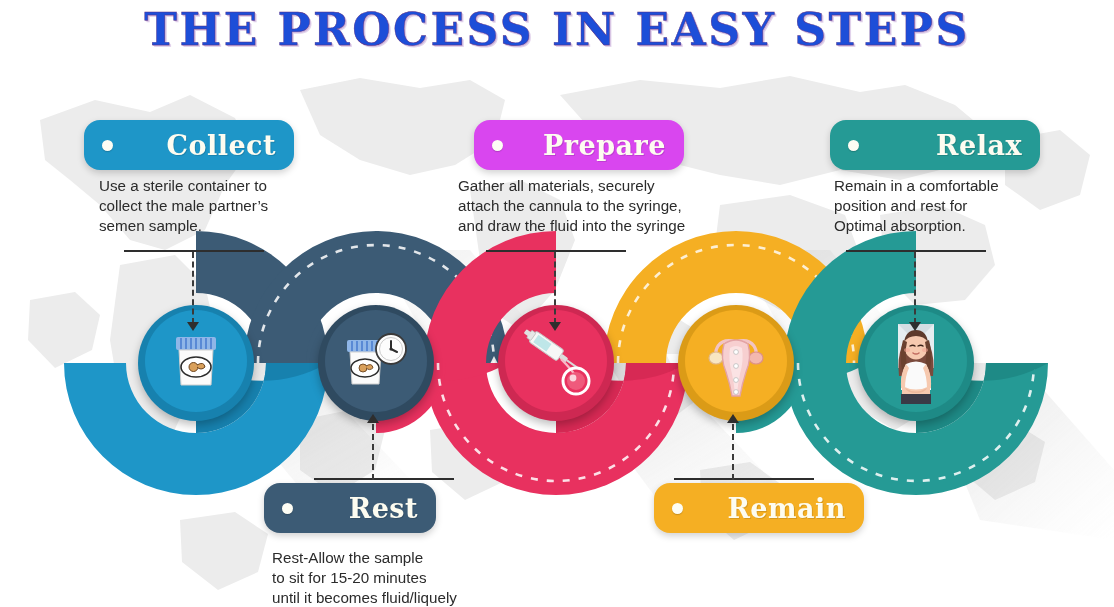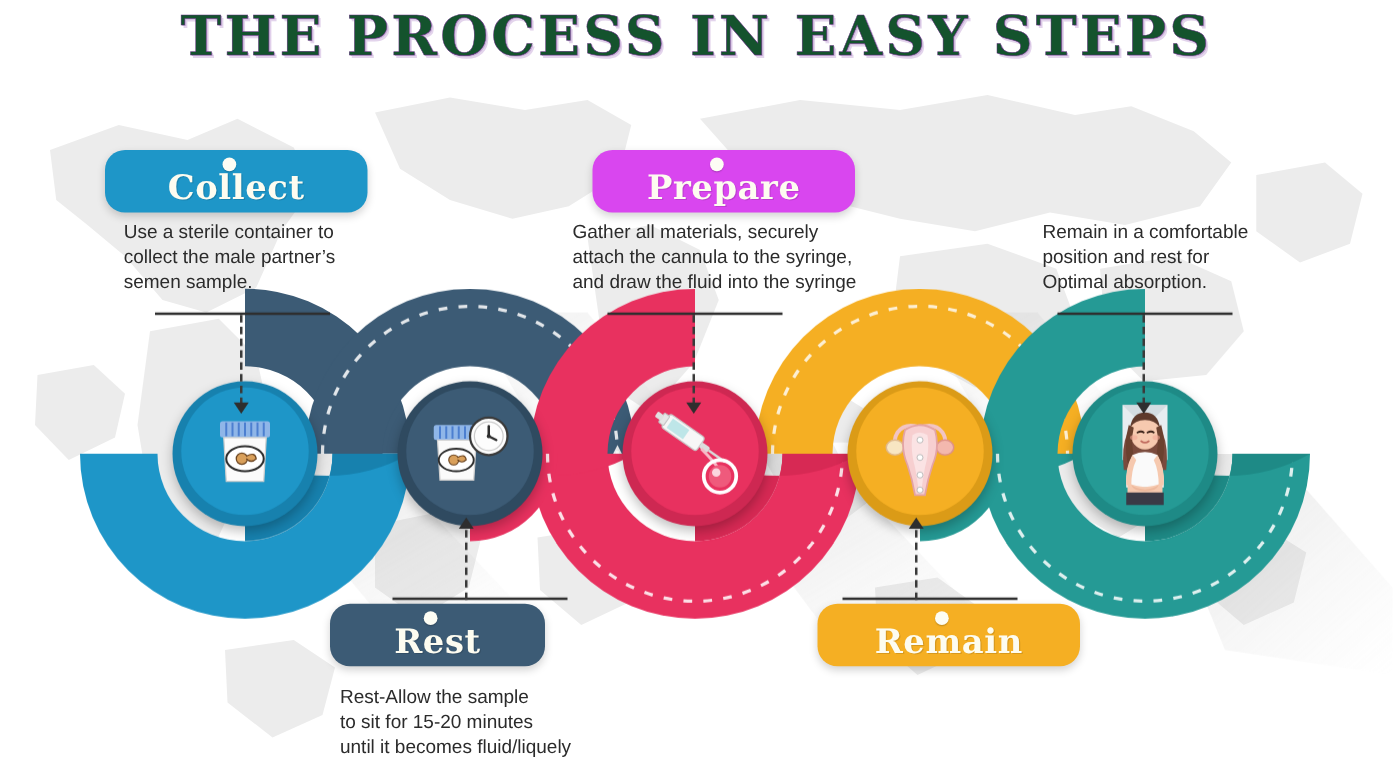--- a/index.html
+++ b/index.html
@@ -15,32 +15,32 @@
   .bgmap{position:absolute;left:0;top:0;width:1114px;height:607px;z-index:0;}
 
   
   .wave{position:absolute;left:0;top:0;width:1114px;height:607px;z-index:1;}
 
   
   .title{
     position:absolute;left:0;top:4px;width:1114px;text-align:center;z-index:6;
     font-family:"DejaVu Serif","Liberation Serif",serif;
     font-size:44px;font-weight:bold;letter-spacing:2.5px;
-    color:#14532d;
+    color:#1d4ed8;
     text-shadow:1px 1px 0 #c9b0d8, 2px 2px 0 #e3d4ec;
     -webkit-text-stroke:0.4px #5f2d7d;
     white-space:nowrap;
   }
 
   
   .pill{
     position:absolute;z-index:6;border-radius:16px;
-    display:flex;align-items:center;justify-content:center;
+    display:flex;align-items:center;justify-content:space-between;
     box-shadow:0 3px 7px rgba(0,0,0,0.18);
-    padding:0 18px;box-sizing:border-box;flex-direction:column;
+    padding:0 18px;box-sizing:border-box;
   }
   .pill .dot{
     width:11px;height:11px;border-radius:50%;background:#fdfdf4;
     margin-right:11px;flex:0 0 auto;
     box-shadow:0 1px 1px rgba(0,0,0,.18);
   }
   .pill .plabel{
     font-family:"DejaVu Serif","Liberation Serif",serif;
     font-weight:bold;font-size:27px;color:#fdfcf0;letter-spacing:0.5px;
     text-shadow:1px 1px 0 rgba(0,0,0,0.12);
@@ -346,20 +346,24 @@
   <div class="pill" style="left:654px;top:483px;width:210px;height:50px;background:#F5AF23;">
     <span class="dot"></span>
     <span class="plabel">Remain</span>
   </div>
   <div class="conn" style="left:664px;top:410px;width:180px;height:90px;">
     <div class="hbar" style="left:10px;width:140px;top:68px;"></div>
     <div class="vdash" style="left:68px;top:14px;height:56px;"></div>
     <div class="arw up" style="left:63px;top:4px;"></div>
   </div>
 
+  <div class="pill" style="left:830px;top:120px;width:210px;height:50px;background:#259A95;">
+    <span class="dot"></span>
+    <span class="plabel">Relax</span>
+  </div>
   <div class="desc" style="left:834px;top:176px;width:250px;">Remain in a comfortable
 position and rest for
 Optimal absorption.</div>
   <div class="conn" style="left:846px;top:250px;width:180px;height:100px;">
     <div class="hbar" style="left:0;width:140px;"></div>
     <div class="vdash" style="left:68px;top:2px;height:72px;"></div>
     <div class="arw down" style="left:63px;top:72px;"></div>
   </div>
 
 </div>

